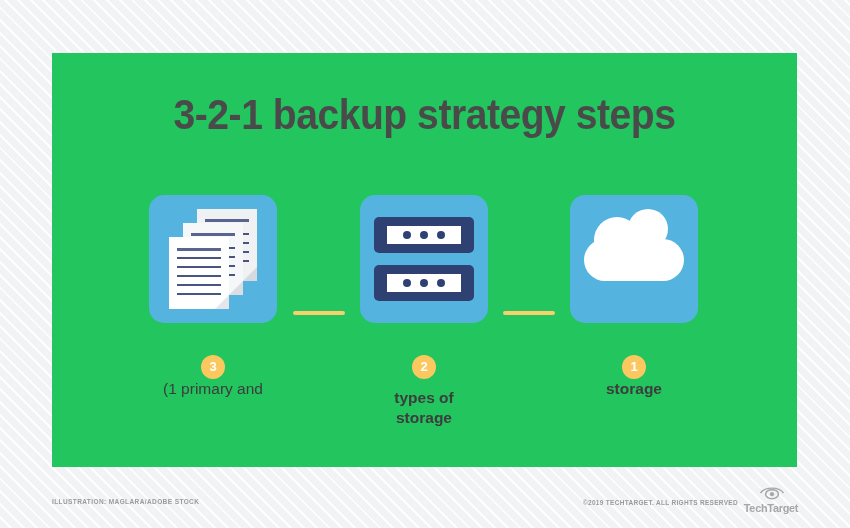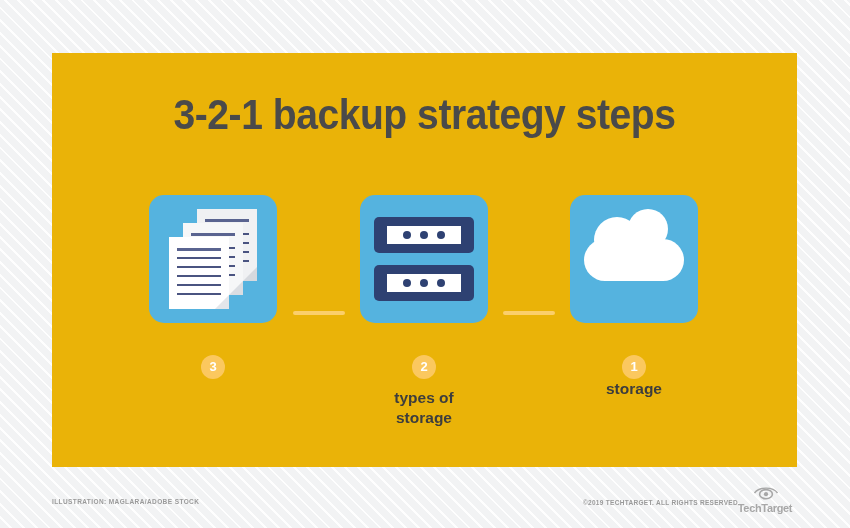--- a/index.html
+++ b/index.html
@@ -16,21 +16,21 @@
     background-image:repeating-linear-gradient(
         45deg,
         rgba(255,255,255,0) 0px,
         rgba(255,255,255,0) 7px,
         rgba(255,255,255,0.95) 7px,
         rgba(255,255,255,0.95) 9px);
   }
   #card{
     position:absolute;left:52px;top:53px;
     width:745px;height:414px;
-    background:#eab308;
+    background:#22c55e;
   }
   #title{
     position:absolute;left:0;top:38px;width:745px;
     text-align:center;
     font-size:42px;
     font-weight:bold;
     color:#4a4a4a;
     letter-spacing:-0.5px;
     font-family:"Liberation Sans", sans-serif;
     transform:scaleX(0.93);
@@ -127,21 +127,21 @@
     position:absolute;left:52px;top:498px;
     font-size:6.5px;font-weight:bold;color:#9a9a9a;
     letter-spacing:0.4px;
   }
   #copyright{
     position:absolute;right:112px;top:499px;
     font-size:6.5px;font-weight:bold;color:#9a9a9a;
     letter-spacing:0.3px;
   }
   #logo{
-    position:absolute;right:56px;top:484px;
+    position:absolute;right:50px;top:484px;
     width:58px;height:30px;color:#a7a7a7;
   }
   #logo .wordmark{
     position:absolute;left:0;bottom:0;width:58px;
     font-size:11.5px;font-weight:bold;
     letter-spacing:-0.3px;color:#a7a7a7;
     text-align:center;
     transform:scaleX(0.95);
   }
   #logo .eye{position:absolute;left:17px;top:0;}
@@ -184,20 +184,21 @@
             <div class="ln" style="left:8px;top:20px;width:44px;"></div>
             <div class="ln" style="left:8px;top:29px;width:44px;"></div>
             <div class="ln" style="left:8px;top:38px;width:44px;"></div>
             <div class="ln" style="left:8px;top:47px;width:44px;"></div>
             <div class="ln" style="left:8px;top:56px;width:44px;"></div>
             <div class="fold"></div>
           </div>
         </div>
       </div>
       <div class="badge">3</div>
+      <div class="label-sub">(1 primary and</div>
     </div>
 
     <div class="step s2">
       <div class="tile">
         <div class="server-bar top">
           <div class="server-strip">
             <span class="server-dot"></span>
             <span class="server-dot"></span>
             <span class="server-dot"></span>
           </div>

